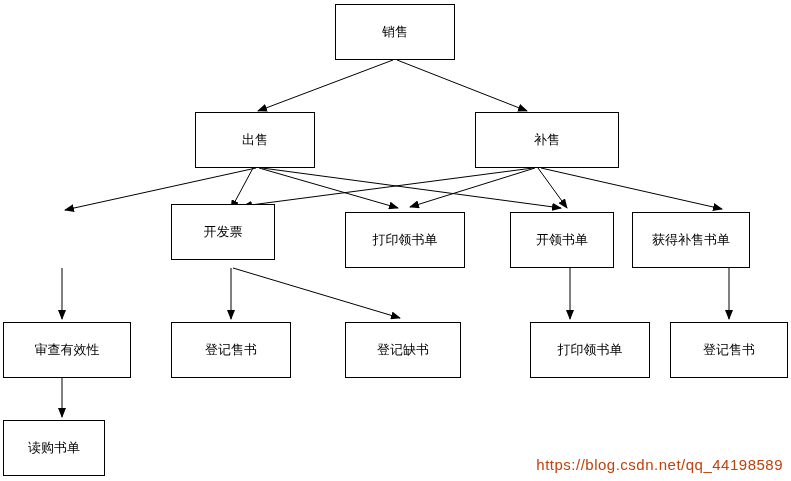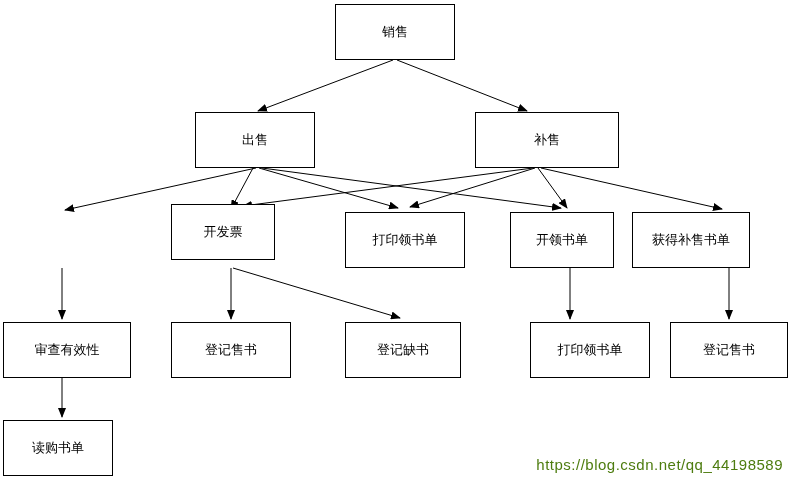--- a/index.html
+++ b/index.html
@@ -34,21 +34,21 @@
     justify-content: center;
     font-size: 13px;
     color: #000000;
     white-space: nowrap;
   }
   .watermark {
     position: absolute;
     right: 8px;
     bottom: 8px;
     font-size: 15px;
-    color: #4d7c0f;
+    color: #c2410c;
     letter-spacing: 0.5px;
     user-select: none;
   }
 </style>
 </head>
 <body>
 
 <div class="canvas">
 
   <svg class="edges" viewBox="0 0 791 481" xmlns="http://www.w3.org/2000/svg">
@@ -88,17 +88,17 @@
   <div class="node" style="left:345px; top:212px; width:120px">打印领书单</div>
   <div class="node" style="left:510px; top:212px; width:104px">开领书单</div>
   <div class="node" style="left:632px; top:212px; width:118px">获得补售书单</div>
 
   <div class="node" style="left:3px;   top:322px; width:128px">审查有效性</div>
   <div class="node" style="left:171px; top:322px; width:120px">登记售书</div>
   <div class="node" style="left:345px; top:322px; width:116px">登记缺书</div>
   <div class="node" style="left:530px; top:322px; width:120px">打印领书单</div>
   <div class="node" style="left:670px; top:322px; width:118px">登记售书</div>
 
-  <div class="node" style="left:3px;   top:420px; width:110px">读购书单</div>
+  <div class="node" style="left:3px;   top:420px; width:102px">读购书单</div>
 
   <div class="watermark">https://blog.csdn.net/qq_44198589</div>
 
 </div>
 
 </body></html>

